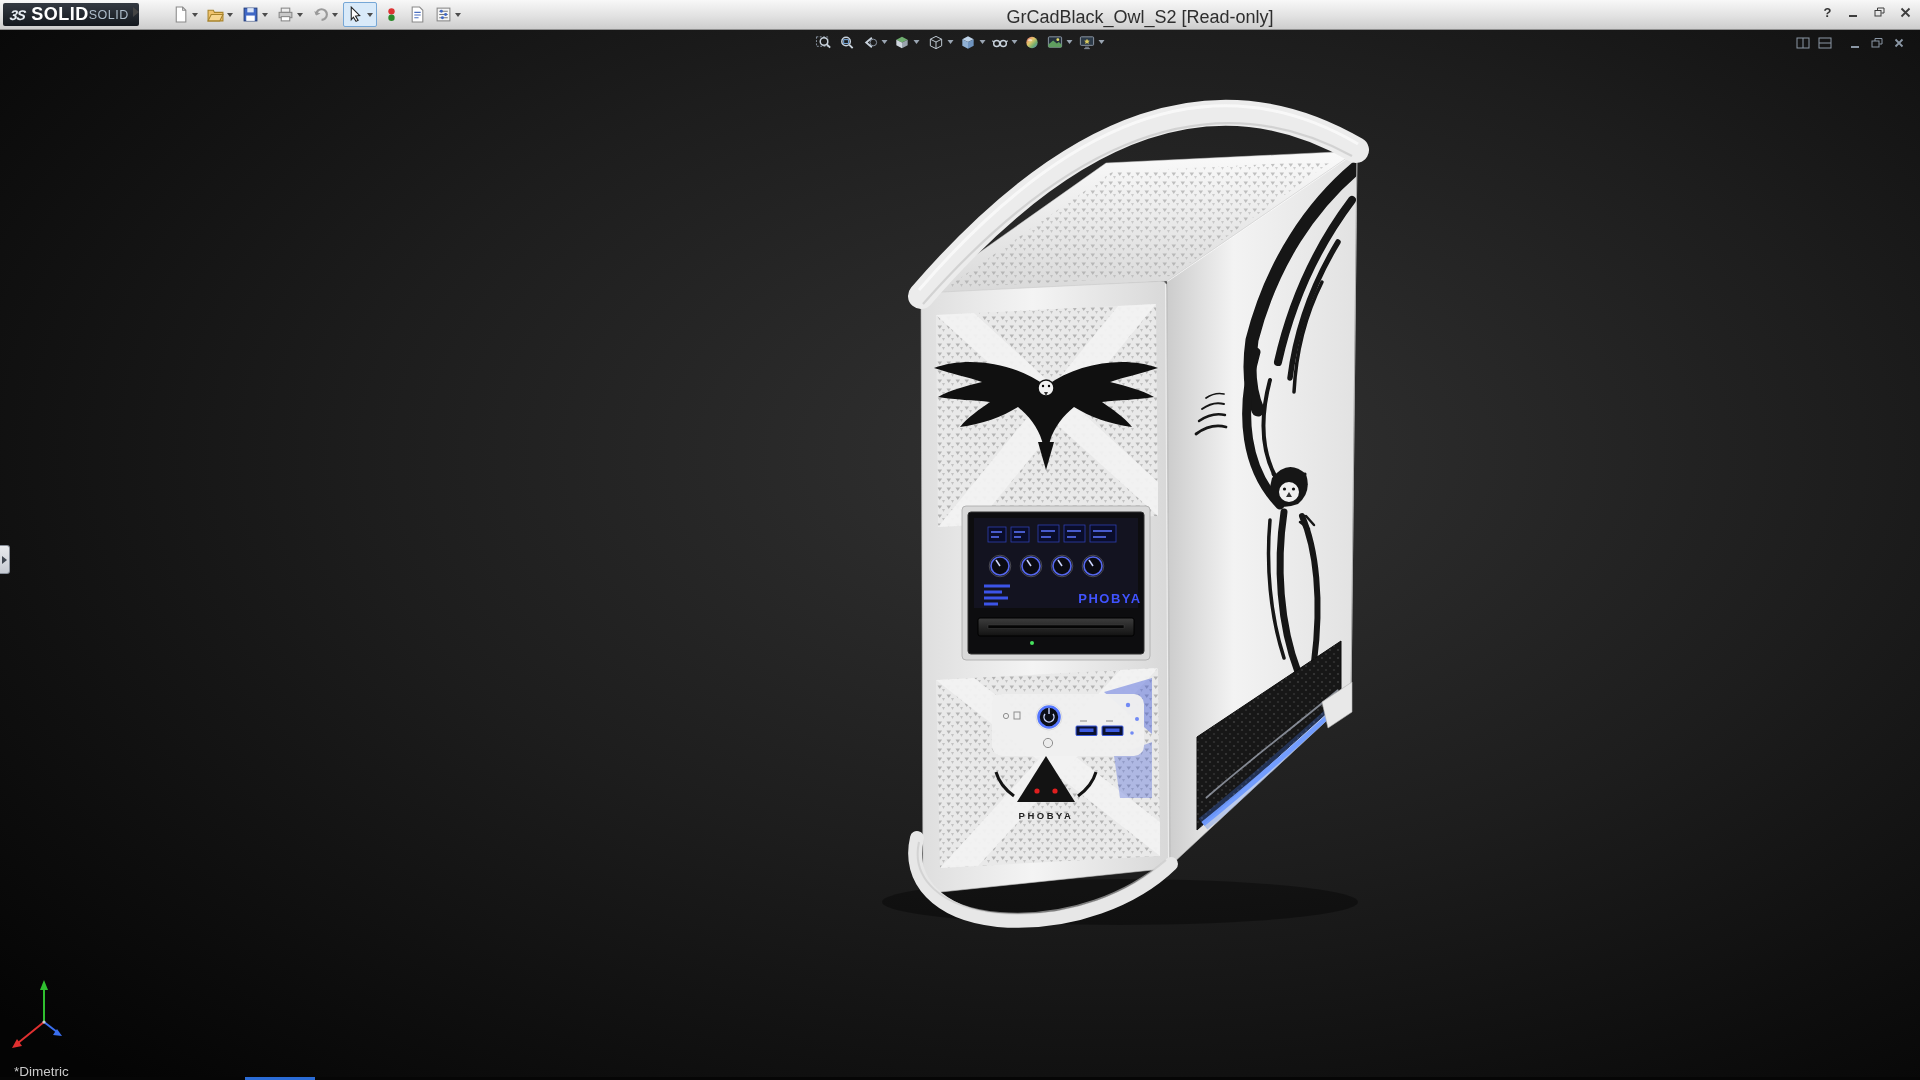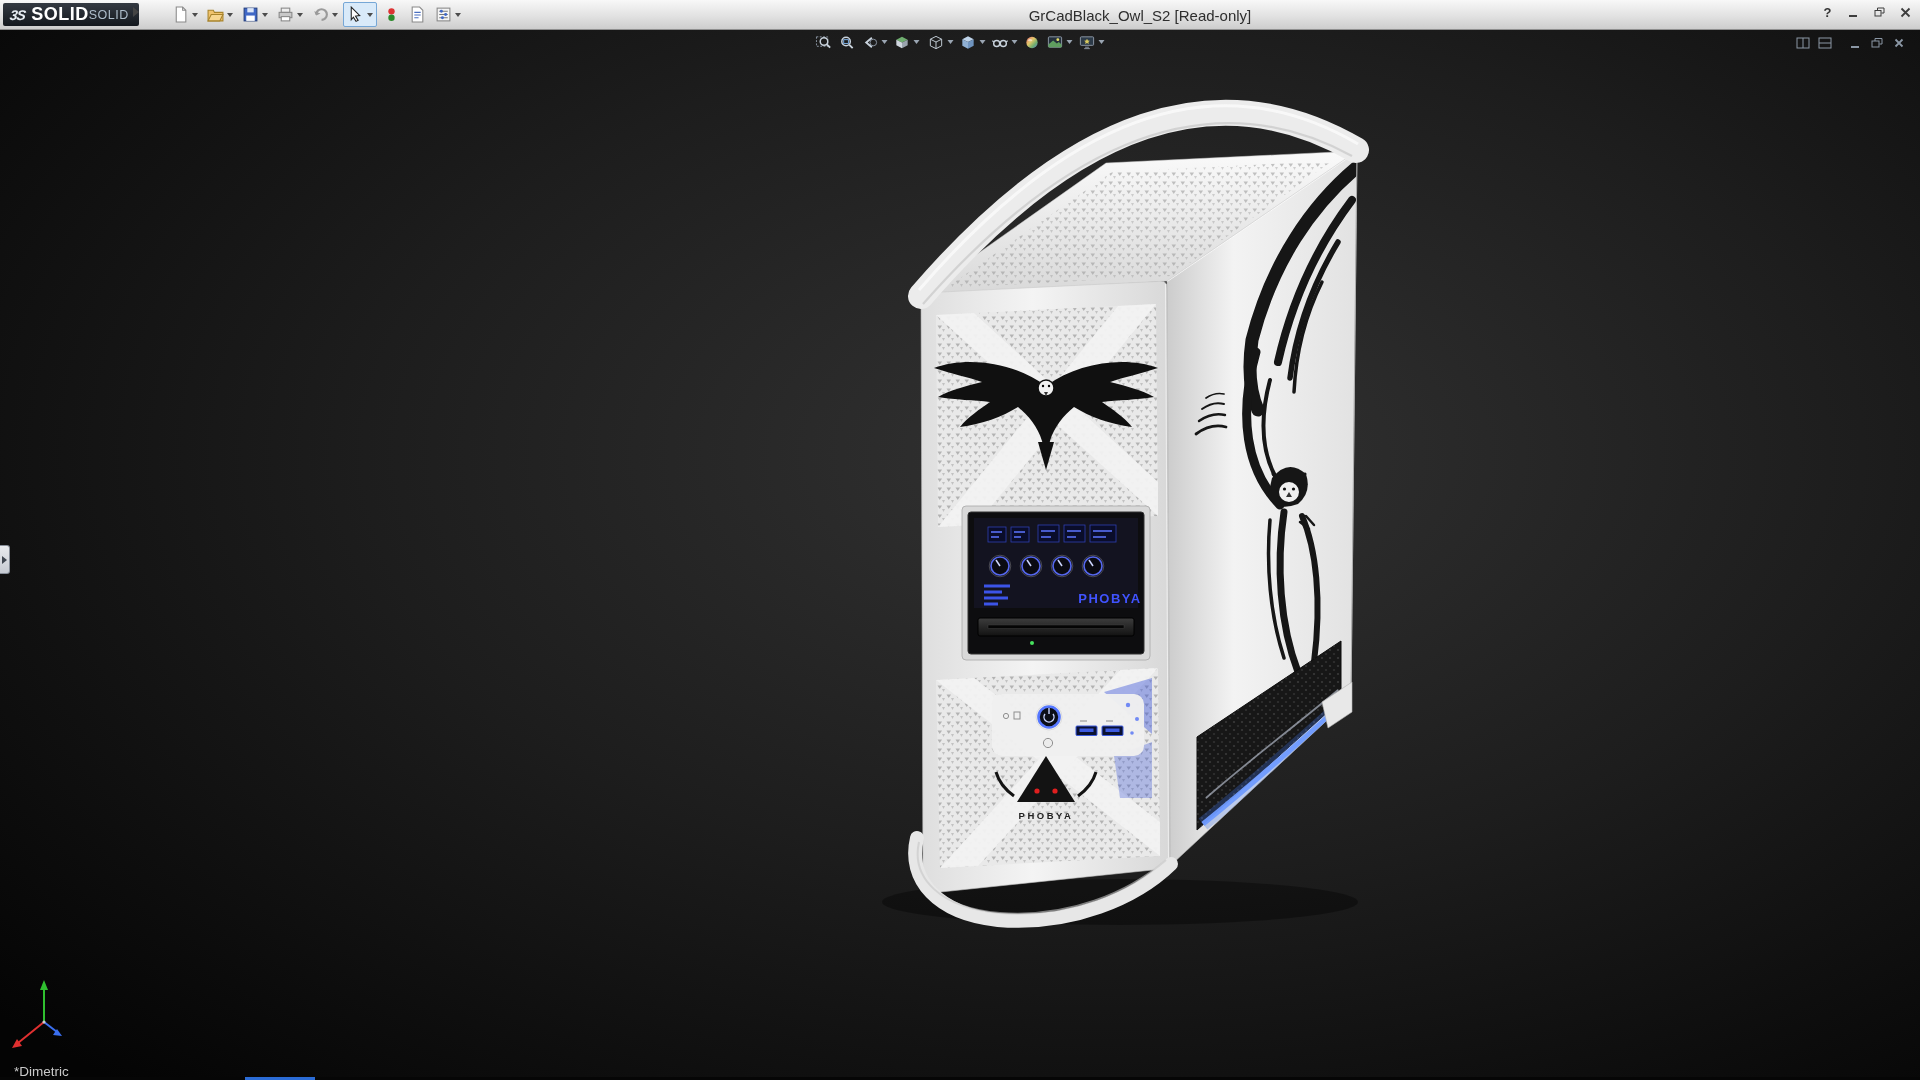--- a/index.html
+++ b/index.html
@@ -41,21 +41,21 @@
   }
   .tb-btn .ic svg{width:17px;height:17px;display:block;}
   .tb-btn.active{background:#d9eaf9;border-color:#76a7d6;}
   .caret{
     width:0;height:0;margin-left:3px;
     border-left:3.5px solid transparent;border-right:3.5px solid transparent;
     border-top:4px solid #4c4c4c;
   }
   .doc-title{
     position:absolute;left:480px;right:120px;top:7px;text-align:center;
-    font-size:15px;color:#2e2e2e;white-space:nowrap;overflow:hidden;
+    font-size:18px;color:#2e2e2e;white-space:nowrap;overflow:hidden;
     text-overflow:ellipsis;
   }
   #win-controls{
     position:absolute;right:6px;top:4px;display:flex;align-items:center;gap:9px;
   }
   .wc-btn{display:flex;align-items:center;justify-content:center;
     width:17px;height:17px;color:#333;font-size:13px;font-weight:bold;}
   .wc-btn svg{width:13px;height:13px;display:block;}
   
   #headsup{

